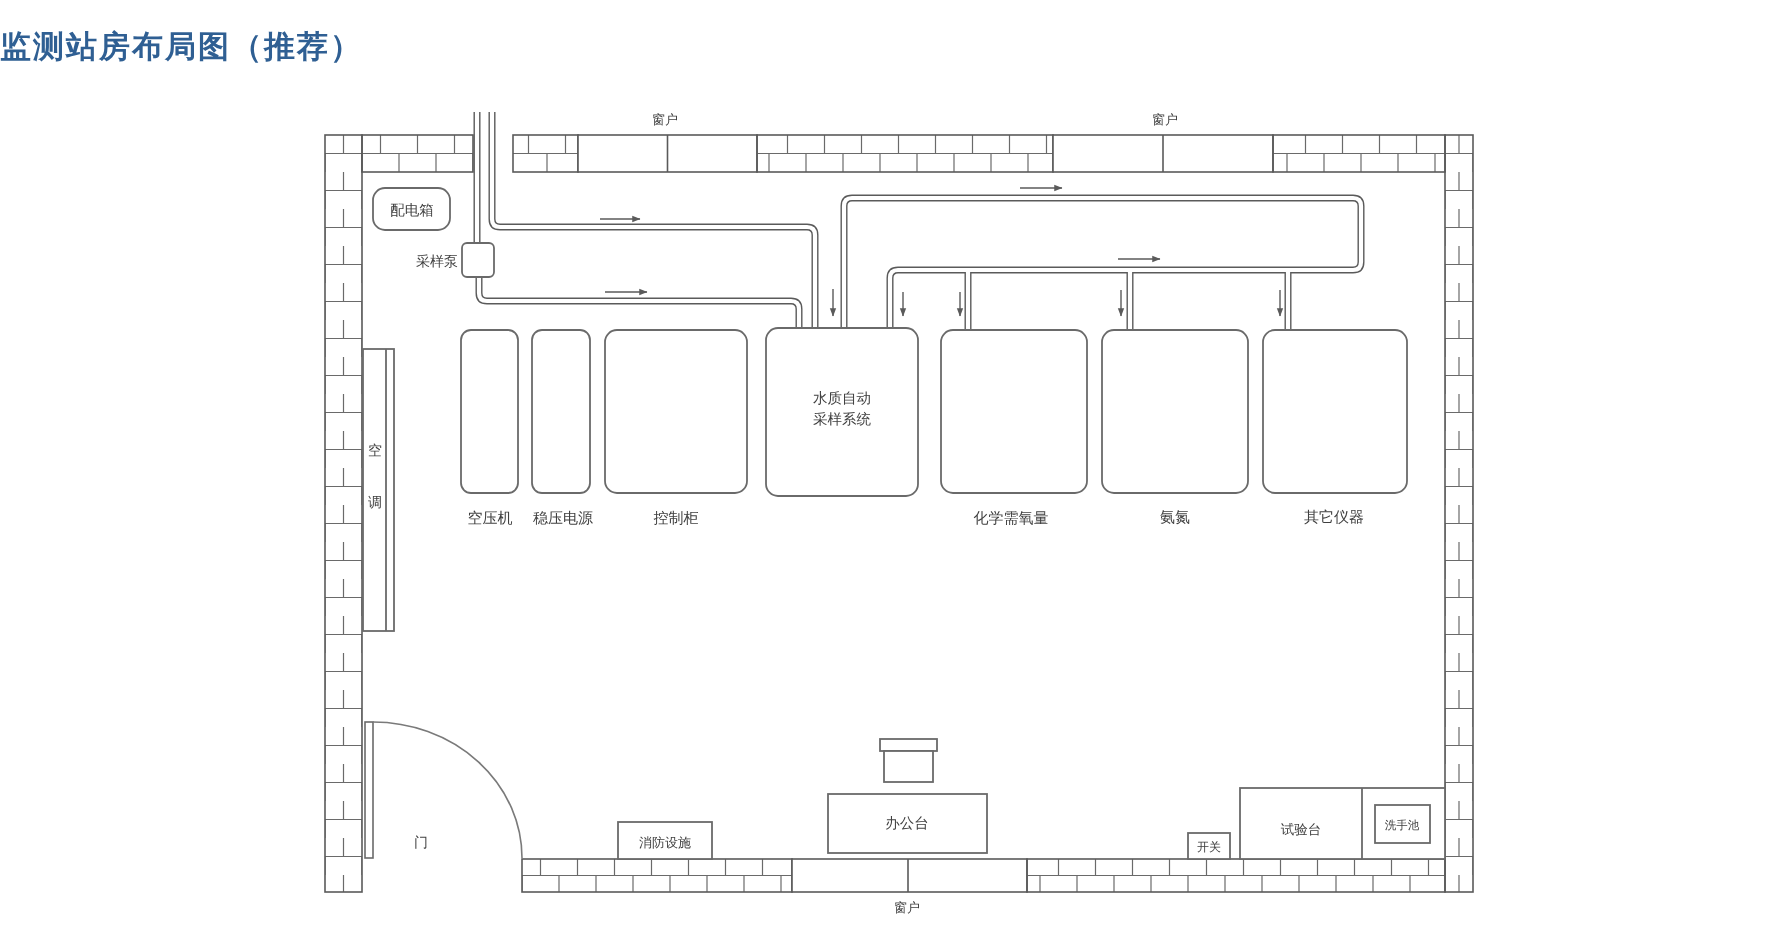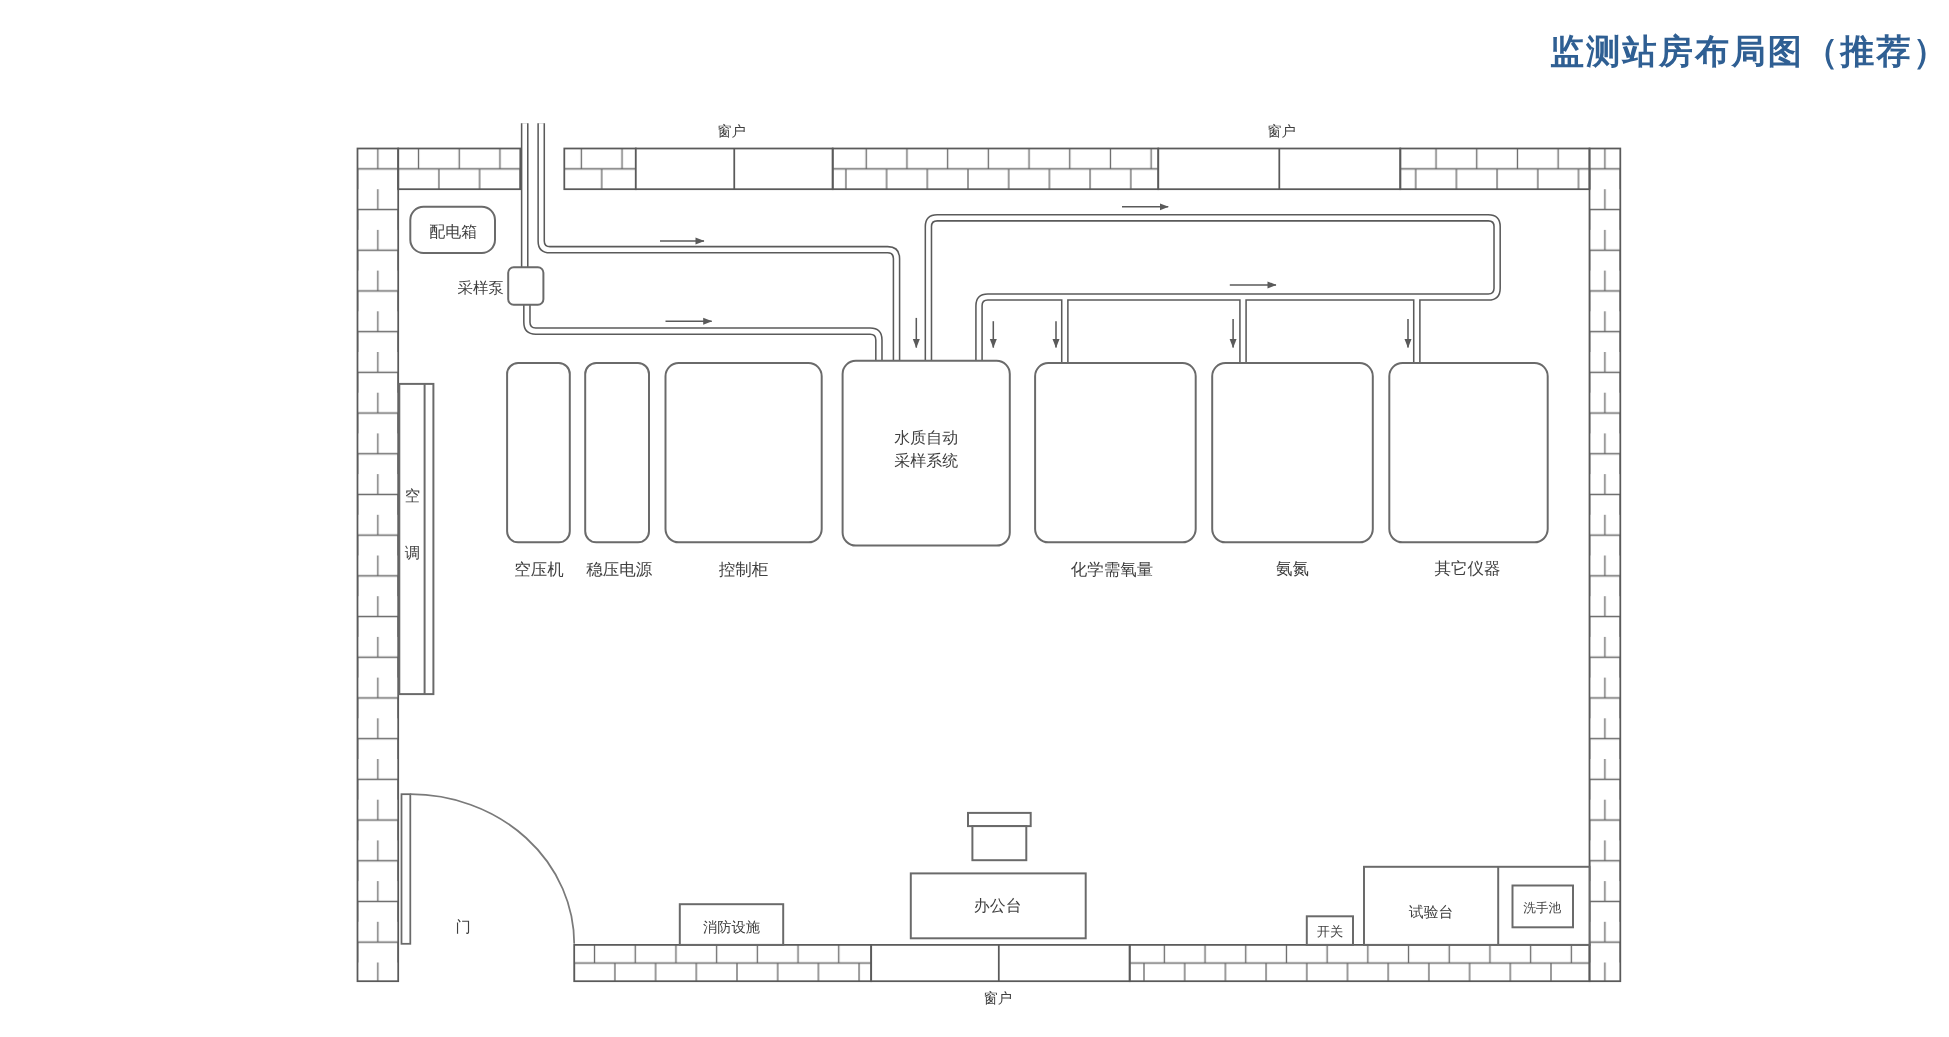--- a/index.html
+++ b/index.html
@@ -1,18 +1,18 @@
 <!DOCTYPE html>
 <html><head>
 <meta charset="utf-8">
 <style>
   html,body{margin:0;padding:0;background:#ffffff;}
   body{width:1772px;height:943px;position:relative;overflow:hidden;
        font-family:"Liberation Sans",sans-serif;}
-  .title{position:absolute;top:26px;left:0;width:100%;text-align:right;
+  .title{position:absolute;top:26px;left:0;width:100%;text-align:left;
          font-size:31px;font-weight:bold;color:#2f5f93;letter-spacing:2px;}
   svg{position:absolute;left:0;top:0;}
   text{fill:#3f3f3f;}
 </style>
 </head>
 <body>
 
 <div class="title">监测站房布局图（推荐）</div>
 
 <svg width="1772" height="943" viewBox="0 0 1772 943">

